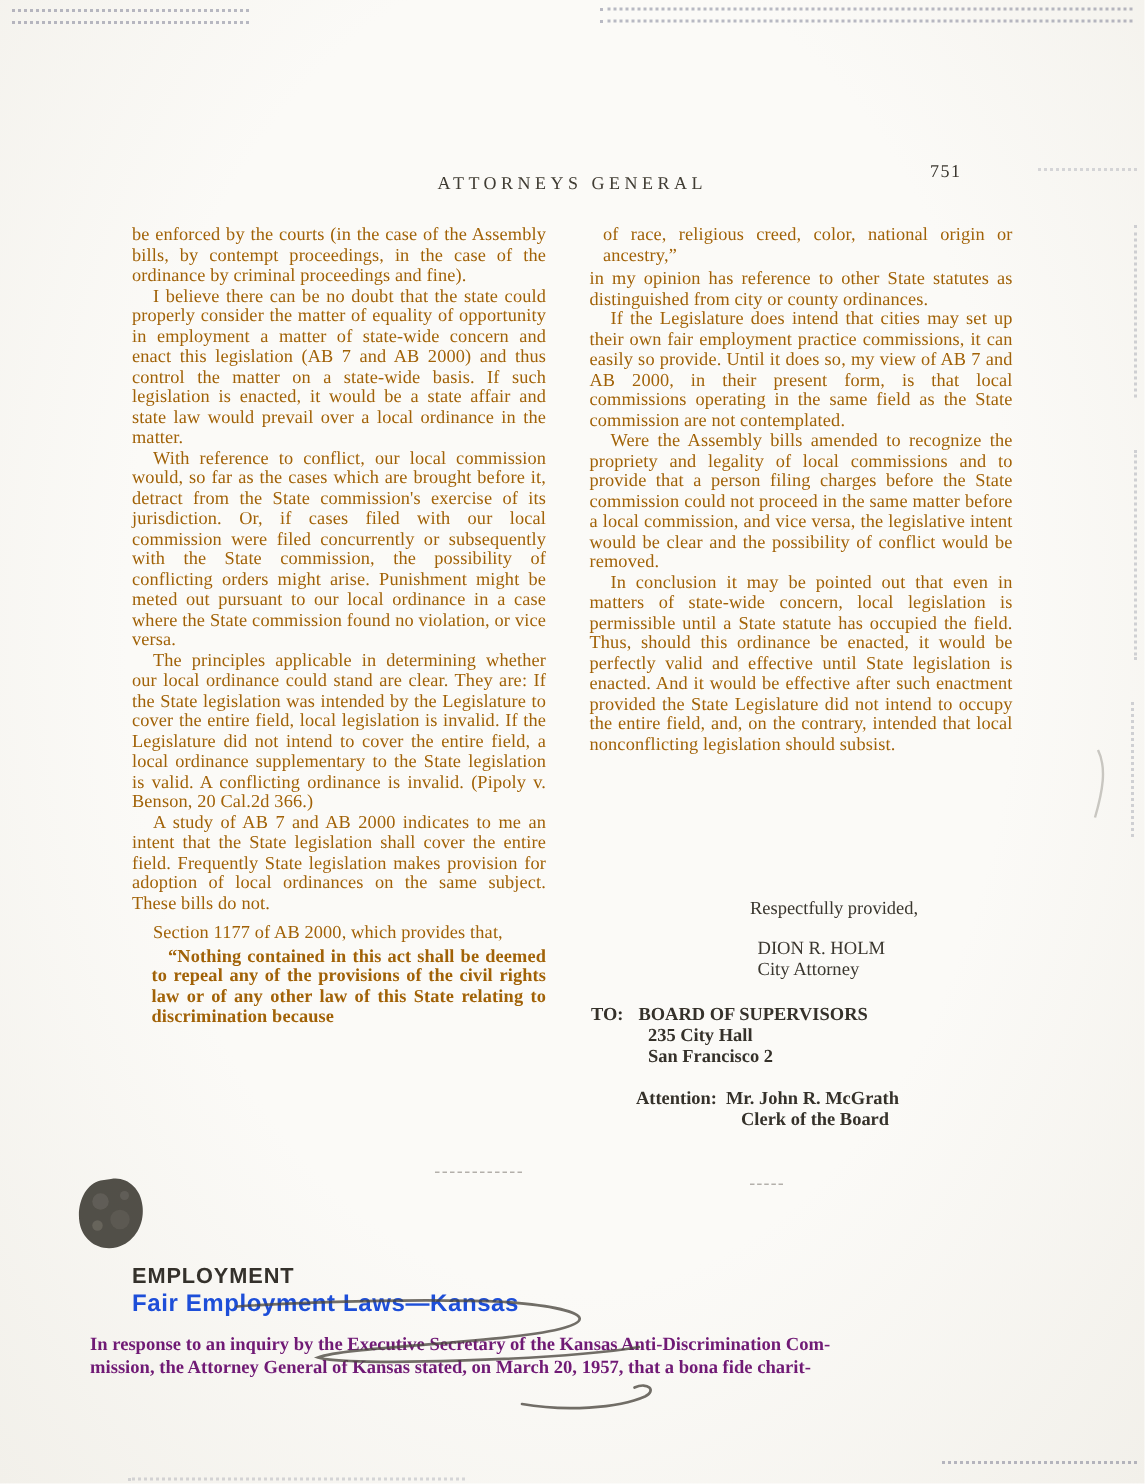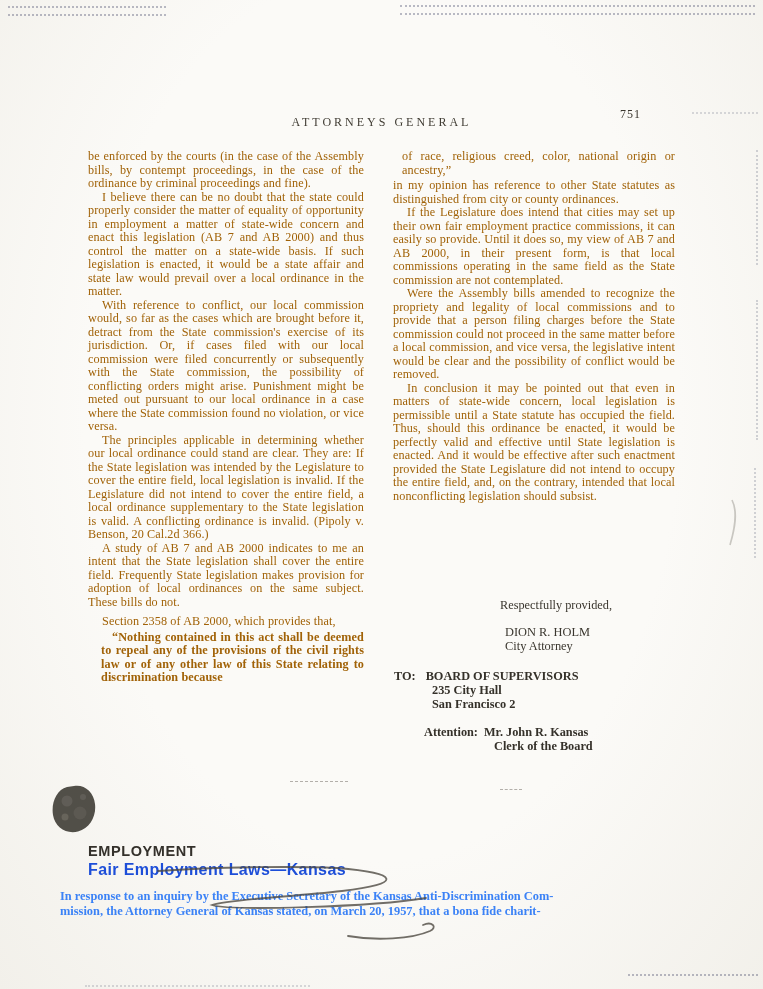--- a/index.html
+++ b/index.html
@@ -50,21 +50,21 @@
     font-size:14.5px; letter-spacing:0.6px; color:#34312b;
   }
   .footer-subheading {
     position:absolute; left:88px; top:861px;
     font-family:"Liberation Sans", sans-serif; font-weight:700;
     font-size:16px; letter-spacing:0.4px; color:#1d4ed8;
   }
   .footer-intro {
     position:absolute; left:60px; top:889px; width:648px;
     font-weight:700; font-size:12.4px; line-height:15px;
-    text-align:justify; color:#3b82f6;
+    text-align:justify; color:#701a75;
   }
 
   
   .stamp { position:absolute; left:50px; top:784px; width:48px; height:50px; opacity:0.92; }
 
   
   .pen-overlay { position:absolute; inset:0; pointer-events:none; }
 
   
   .artifact { position:absolute; pointer-events:none; }
@@ -80,21 +80,21 @@
 
   <div class="header-title">ATTORNEYS GENERAL</div>
   <div class="page-number">751</div>
 
   <div class="col col-left">
     <p>be enforced by the courts (in the case of the Assembly bills, by contempt proceedings, in the case of the ordinance by criminal proceedings and fine).</p>
     <p class="indent">I believe there can be no doubt that the state could properly consider the matter of equality of opportunity in employment a matter of state-wide concern and enact this legislation (AB 7 and AB 2000) and thus control the matter on a state-wide basis. If such legislation is enacted, it would be a state affair and state law would prevail over a local ordinance in the matter.</p>
     <p class="indent">With reference to conflict, our local commission would, so far as the cases which are brought before it, detract from the State commission's exercise of its jurisdiction. Or, if cases filed with our local commission were filed concurrently or subsequently with the State commission, the possibility of conflicting orders might arise. Punishment might be meted out pursuant to our local ordinance in a case where the State commission found no violation, or vice versa.</p>
     <p class="indent">The principles applicable in determining whether our local ordinance could stand are clear. They are: If the State legislation was intended by the Legislature to cover the entire field, local legislation is invalid. If the Legislature did not intend to cover the entire field, a local ordinance supplementary to the State legislation is valid. A conflicting ordinance is invalid. (Pipoly v. Benson, 20 Cal.2d 366.)</p>
     <p class="indent">A study of AB 7 and AB 2000 indicates to me an intent that the State legislation shall cover the entire field. Frequently State legislation makes provision for adoption of local ordinances on the same subject. These bills do not.</p>
-    <p class="indent section-lead">Section 2358 of AB 2000, which provides that,</p>
+    <p class="indent section-lead">Section 1177 of AB 2000, which provides that,</p>
     <p class="quote">“Nothing contained in this act shall be deemed to repeal any of the provisions of the civil rights law or of any other law of this State relating to discrimination because</p>
   </div>
 
   <div class="col col-right">
     <p class="quote">of race, religious creed, color, national origin or ancestry,”</p>
     <p>in my opinion has reference to other State statutes as distinguished from city or county ordinances.</p>
     <p class="indent">If the Legislature does intend that cities may set up their own fair employment practice commissions, it can easily so provide. Until it does so, my view of AB 7 and AB 2000, in their present form, is that local commissions operating in the same field as the State commission are not contemplated.</p>
     <p class="indent">Were the Assembly bills amended to recognize the propriety and legality of local commissions and to provide that a person filing charges before the State commission could not proceed in the same matter before a local commission, and vice versa, the legislative intent would be clear and the possibility of conflict would be removed.</p>
     <p class="indent">In conclusion it may be pointed out that even in matters of state-wide concern, local legislation is permissible until a State statute has occupied the field. Thus, should this ordinance be enacted, it would be perfectly valid and effective until State legislation is enacted. And it would be effective after such enactment provided the State Legislature did not intend to occupy the entire field, and, on the contrary, intended that local nonconflicting legislation should subsist.</p>
   </div>
@@ -108,21 +108,21 @@
   <div class="address-block">
     <div>
       <span>TO:</span><span class="to-name">BOARD OF SUPERVISORS</span>
     </div>
     <div class="addr-sub">235 City Hall</div>
     <div class="addr-sub">San Francisco 2</div>
   </div>
 
   <div class="attention-block">
     <div>
-      <span>Attention:</span><span class="attention-name">Mr. John R. Kansas</span>
+      <span>Attention:</span><span class="attention-name">Mr. John R. McGrath</span>
     </div>
     <div class="attention-sub">Clerk of the Board</div>
   </div>
 
   <svg class="stamp" viewBox="0 0 48 50" xmlns="http://www.w3.org/2000/svg">
     <path d="M24 2 C34 0 44 8 45 20 C46.5 32 40 44 28 47.5 C16 50.5 5 43 3 31 C1 19 6.5 5.5 17 3 Z" fill="#44413a"></path>
     <circle cx="17" cy="17" r="5.5" fill="#5e5b53" opacity="0.65"></circle>
     <circle cx="30" cy="29" r="6.5" fill="#57544c" opacity="0.6"></circle>
     <circle cx="15" cy="33" r="3.5" fill="#6b675e" opacity="0.6"></circle>
     <circle cx="33" cy="13" r="3" fill="#625f57" opacity="0.55"></circle>

